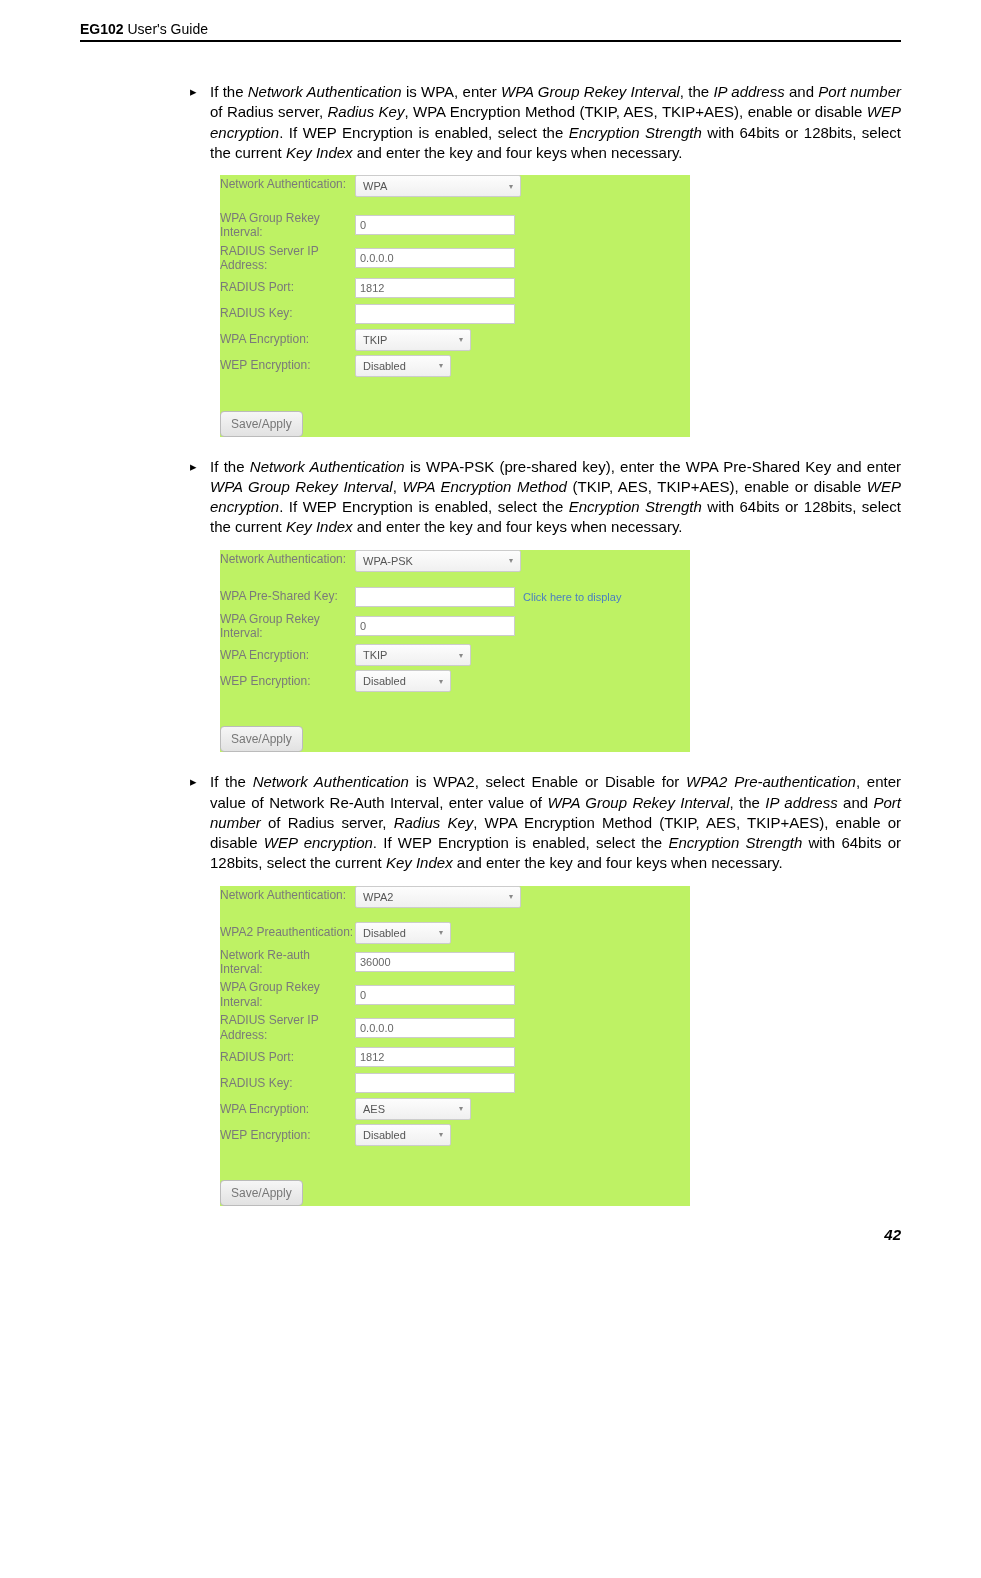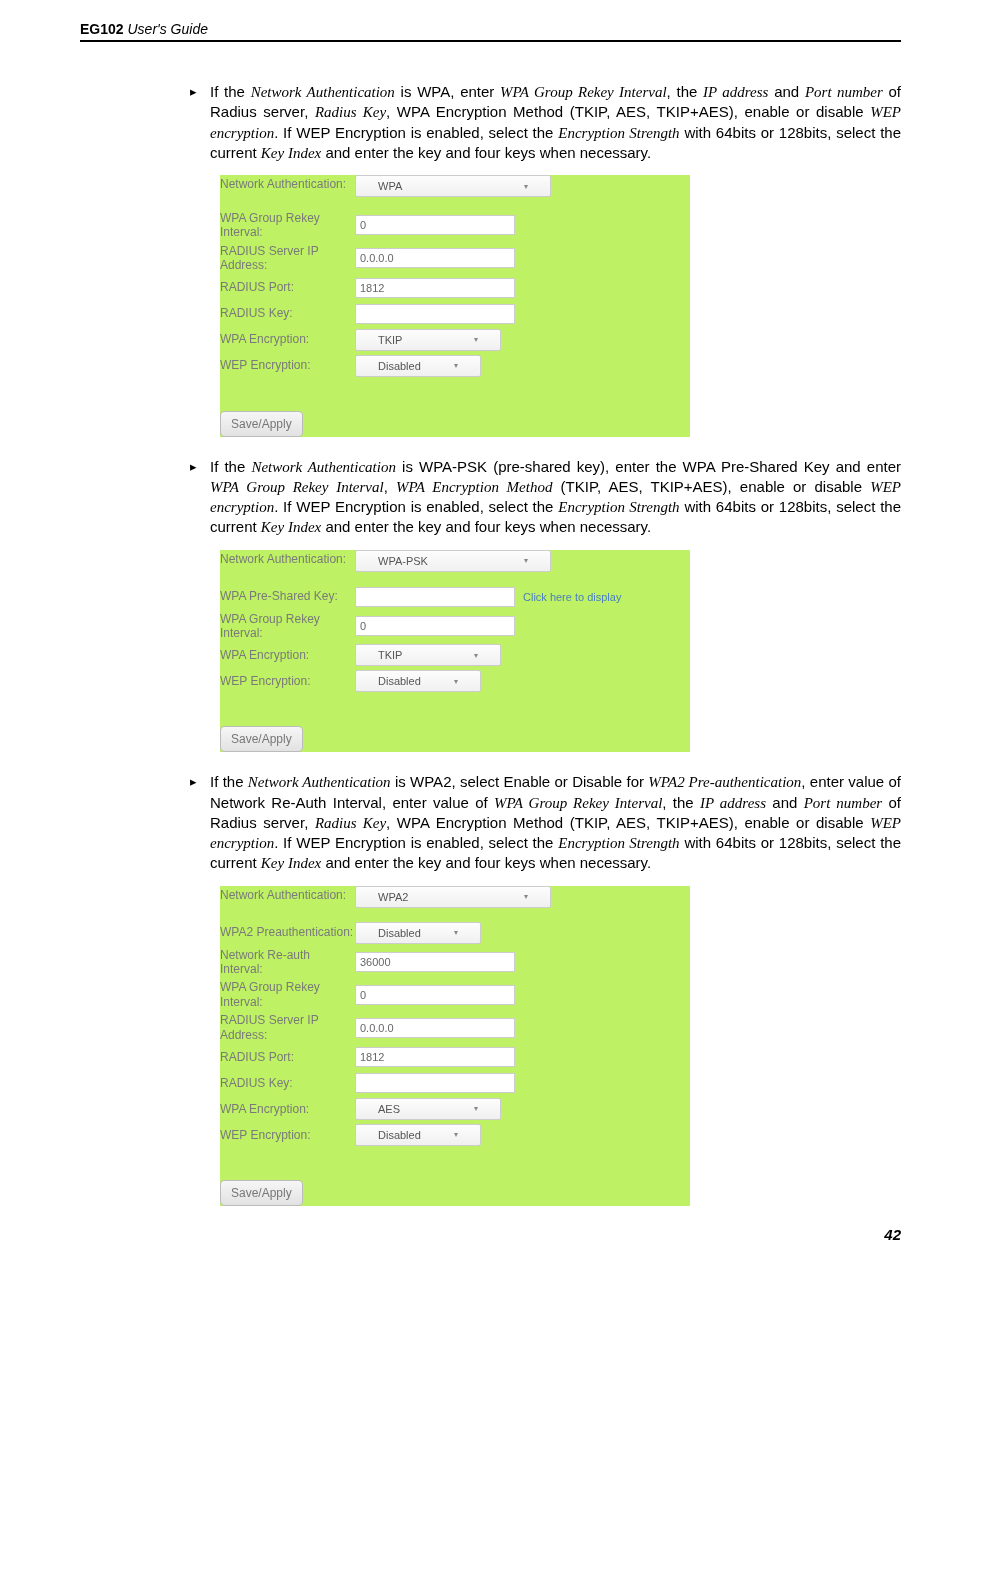--- a/index.html
+++ b/index.html
@@ -20,41 +20,39 @@
     padding-bottom: 2px;
     margin-bottom: 40px;
   }
   .header-text {
     font-size: 14px;
   }
   .header-text .bold {
     font-weight: bold;
   }
   .header-text .italic {
-    font-style: italic;
   }
   .bullet-block {
     display: flex;
     margin-left: 110px;
     margin-bottom: 12px;
   }
   .bullet-arrow {
     flex: 0 0 20px;
     font-size: 13px;
     padding-top: 2px;
   }
   .bullet-text {
     flex: 1;
     font-size: 15px;
     line-height: 1.35;
     text-align: justify;
   }
   .bullet-text .ital {
     font-style: italic;
-    font-family: Liberation Serif, serif;
   }
   .config-img {
     margin-left: 140px;
     margin-top: 12px;
     margin-bottom: 20px;
   }
   .config-box {
     background: #bef264;
     width: 470px;
     font-size: 12px;
@@ -76,21 +74,21 @@
     align-items: center;
     gap: 8px;
   }
   .dropdown {
     border: 1px solid #ccc;
     background: linear-gradient(#fdfdfd,#f0f0f0);
     height: 20px;
     display: flex;
     align-items: center;
     justify-content: space-between;
-    padding: 0 22px;
+    padding: 0 7px;
     border-radius: 2px;
     color: #555;
     font-size: 11px;
   }
   .dropdown .dd-caret {
     font-size: 8px;
     color: #888;
   }
   .textinput {
     border: 1px solid #ccc;

